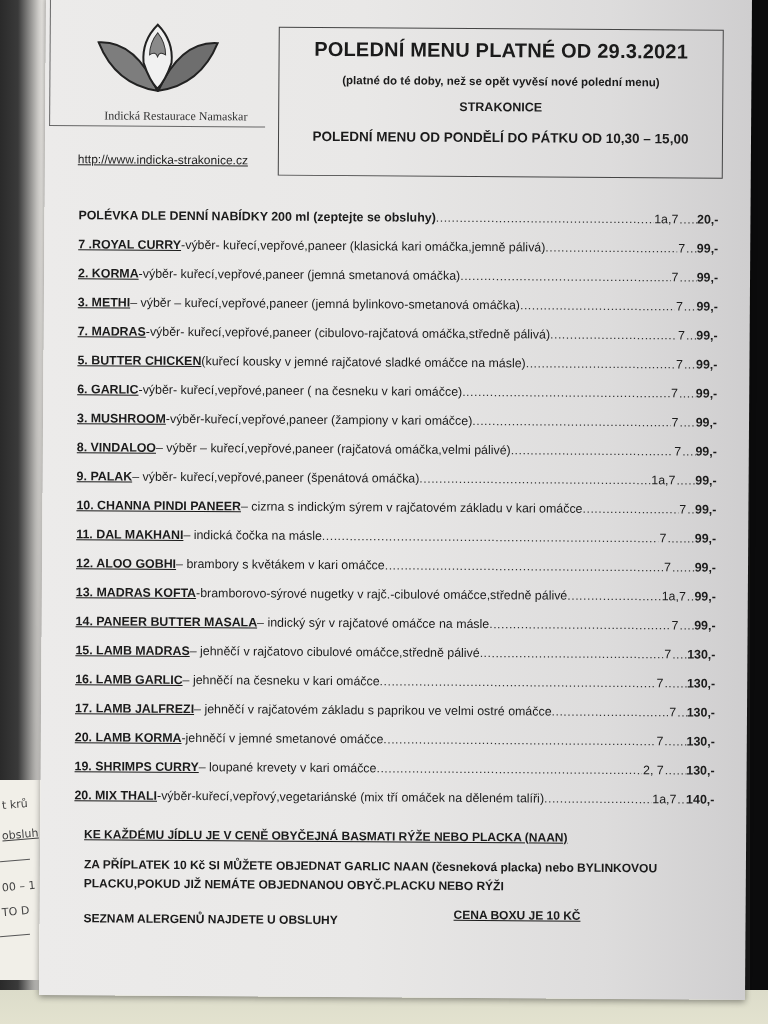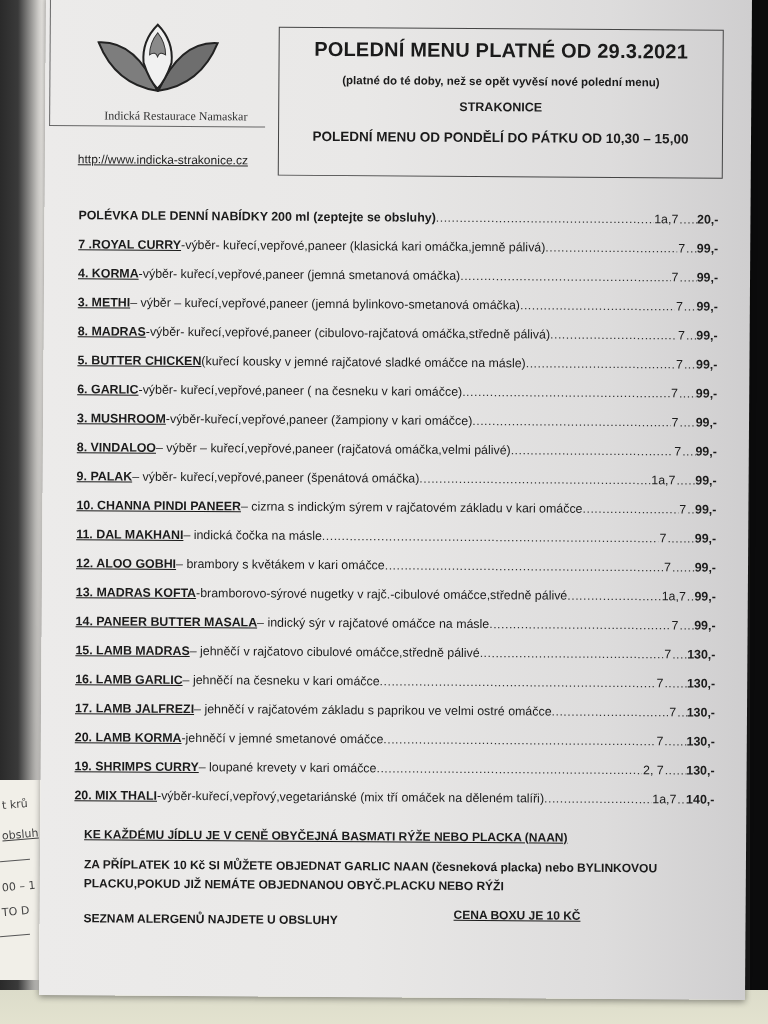--- a/index.html
+++ b/index.html
@@ -128,37 +128,37 @@
 
     <div class="row" style="top:29px">
       <span class="name">7 .ROYAL CURRY</span>
         <span class="desc">-výběr- kuřecí,vepřové,paneer (klasická kari omáčka,jemně pálivá)</span>
       <span class="dots1"></span>
       <span class="allergen">7</span>
       <span class="dots2"></span>
       <span class="price">99,-</span>
     </div>
     <div class="row" style="top:58px">
-      <span class="name">4. KORMA</span>
+      <span class="name">2. KORMA</span>
         <span class="desc"> -výběr- kuřecí,vepřové,paneer (jemná smetanová omáčka)</span>
       <span class="dots1"></span>
       <span class="allergen">7</span>
       <span class="dots2"></span>
       <span class="price">99,-</span>
     </div>
     <div class="row" style="top:87px">
       <span class="name">3. METHI</span>
         <span class="desc"> – výběr – kuřecí,vepřové,paneer (jemná bylinkovo-smetanová omáčka)</span>
       <span class="dots1"></span>
       <span class="allergen">7</span>
       <span class="dots2"></span>
       <span class="price">99,-</span>
     </div>
     <div class="row" style="top:116px">
-      <span class="name">8. MADRAS</span>
+      <span class="name">7. MADRAS</span>
         <span class="desc"> -výběr- kuřecí,vepřové,paneer (cibulovo-rajčatová omáčka,středně pálivá)</span>
       <span class="dots1"></span>
       <span class="allergen">7</span>
       <span class="dots2"></span>
       <span class="price">99,-</span>
     </div>
     <div class="row" style="top:145px">
       <span class="name">5. BUTTER CHICKEN</span>
         <span class="desc"> (kuřecí kousky v jemné rajčatové sladké omáčce na másle)</span>
       <span class="dots1"></span>

